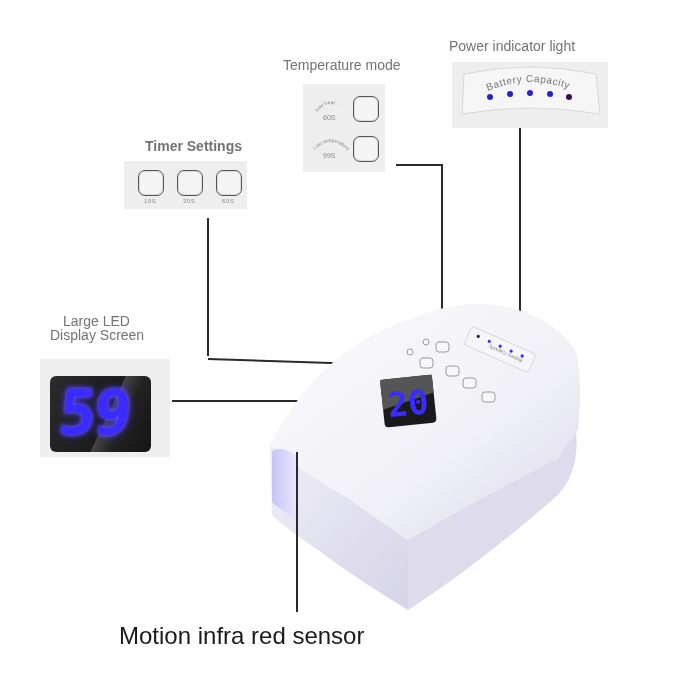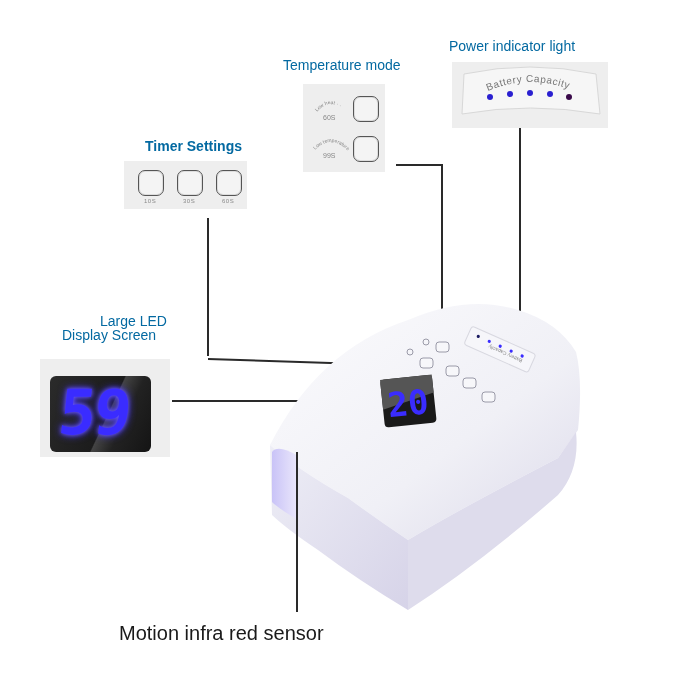--- a/index.html
+++ b/index.html
@@ -1,18 +1,18 @@
 <!DOCTYPE html>
 <html><head>
 <meta charset="utf-8">
 <style>
   html, body { margin:0; padding:0; background:#ffffff; }
   body { width:679px; height:679px; position:relative; overflow:hidden; font-family:"Liberation Sans", sans-serif; color:#222; }
   .abs { position:absolute; }
-  .label { position:absolute; font-size:14px; color:#0369a1; white-space:nowrap; }
+  .label { position:absolute; font-size:14px; color:#737373; white-space:nowrap; }
   .panel { position:absolute; background:#eeeeee; }
   .btn { position:absolute; border:1.5px solid #555; border-radius:7px; background:#f4f4f4; box-shadow:inset 0 0 0 1px #ddd; }
   .btn-cap { position:absolute; font-size:6px; color:#8a8a8a; letter-spacing:0.5px; }
   .line { position:absolute; background:#2a2a2a; }
   .led-screen { position:absolute; background:#1a1a1a; border-radius:6px; overflow:hidden; }
   .seg-text { position:absolute; font-family:"DejaVu Sans Mono", monospace; font-weight:bold; color:#3a2cff; text-shadow:0 0 4px #6f5cff, 0 0 8px #4433ff; }
 </style>
 </head>
 <body>
 
@@ -60,22 +60,22 @@
   <div class="btn" style="left:92px; top:9px; width:24px; height:24px;"></div>
   <div class="btn-cap" style="left:98px; top:37px;">60S</div>
 </div>
 <div class="line" style="left:207px; top:218px; width:2px; height:138px;"></div>
 <div class="abs" style="left:207px; top:354px; width:248px; height:10px;">
   <svg width="248" height="10">
       <line x1="1" y1="1" x2="246" y2="9" stroke="#2a2a2a" stroke-width="2"></line>
     </svg>
 </div>
 
-<div class="label" style="left:63px; top:313px;margin-left:37px;">Large LED</div>
-<div class="label" style="left:62px; top:327px;">Display Screen</div>
+<div class="label" style="left:63px; top:313px;">Large LED</div>
+<div class="label" style="left:50px; top:327px;">Display Screen</div>
 <div class="panel" style="left:40px; top:359px; width:130px; height:98px;">
   <div class="led-screen" style="left:10px; top:17px; width:101px; height:76px; background:linear-gradient(115deg,#2b2b2b 0%,#1c1c1c 55%,#444 56%,#222 70%,#141414 100%);">
     <div class="seg-text" style="left:9px; top:2px; font-size:62px; letter-spacing:-2px; transform:skewX(-6deg); line-height:70px;">59</div>
   </div>
 </div>
 <div class="line" style="left:172px; top:400px; width:200px; height:2px;"></div>
 
 <div class="abs" style="left:258px; top:280px; width:330px; height:330px;">
   <svg width="330" height="330" viewBox="0 0 330 330">
     <defs>
@@ -123,13 +123,13 @@
 
     <g transform="translate(122,100) rotate(-6)">
       <rect x="0" y="0" width="52" height="48" rx="4" fill="#1a1a1a"></rect>
       <path d="M0 0 L52 0 L52 18 L0 30 Z" fill="#555"></path>
       <text x="5" y="38" font-size="34" font-weight="bold" fill="#3a2cff" font-family="DejaVu Sans Mono, monospace">20</text>
     </g>
   </svg>
 </div>
 
 <div class="line" style="left:296px; top:452px; width:2px; height:160px;"></div>
-<div class="label" style="left:119px; top:622px; font-size:20px; color:#1a1a1a;">Motion infra red sensor</div>
+<div class="label" style="left:119px; top:622px; font-size:24px; color:#1a1a1a;">Motion infra red sensor</div>
 
 </body></html>

